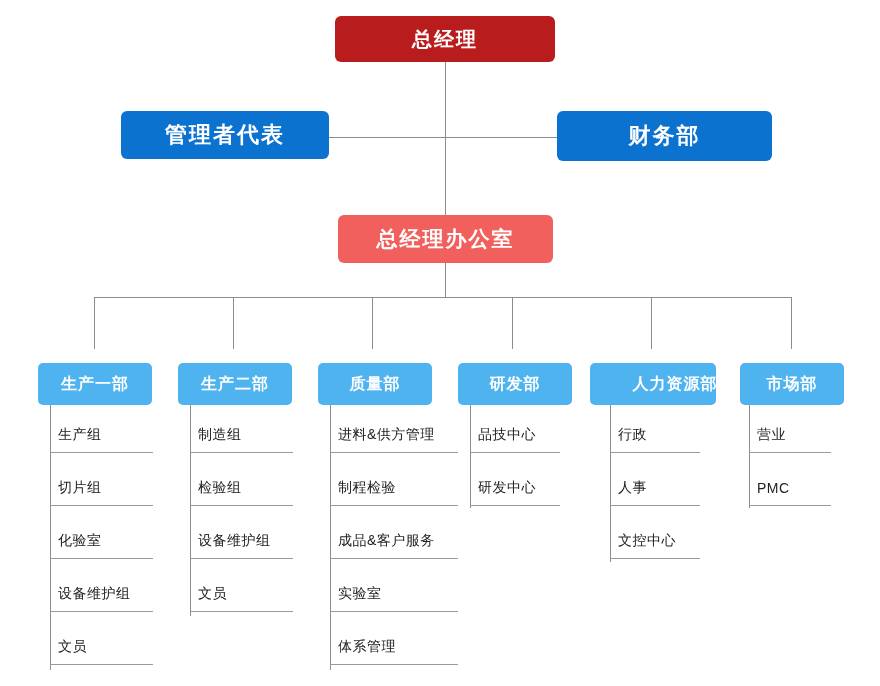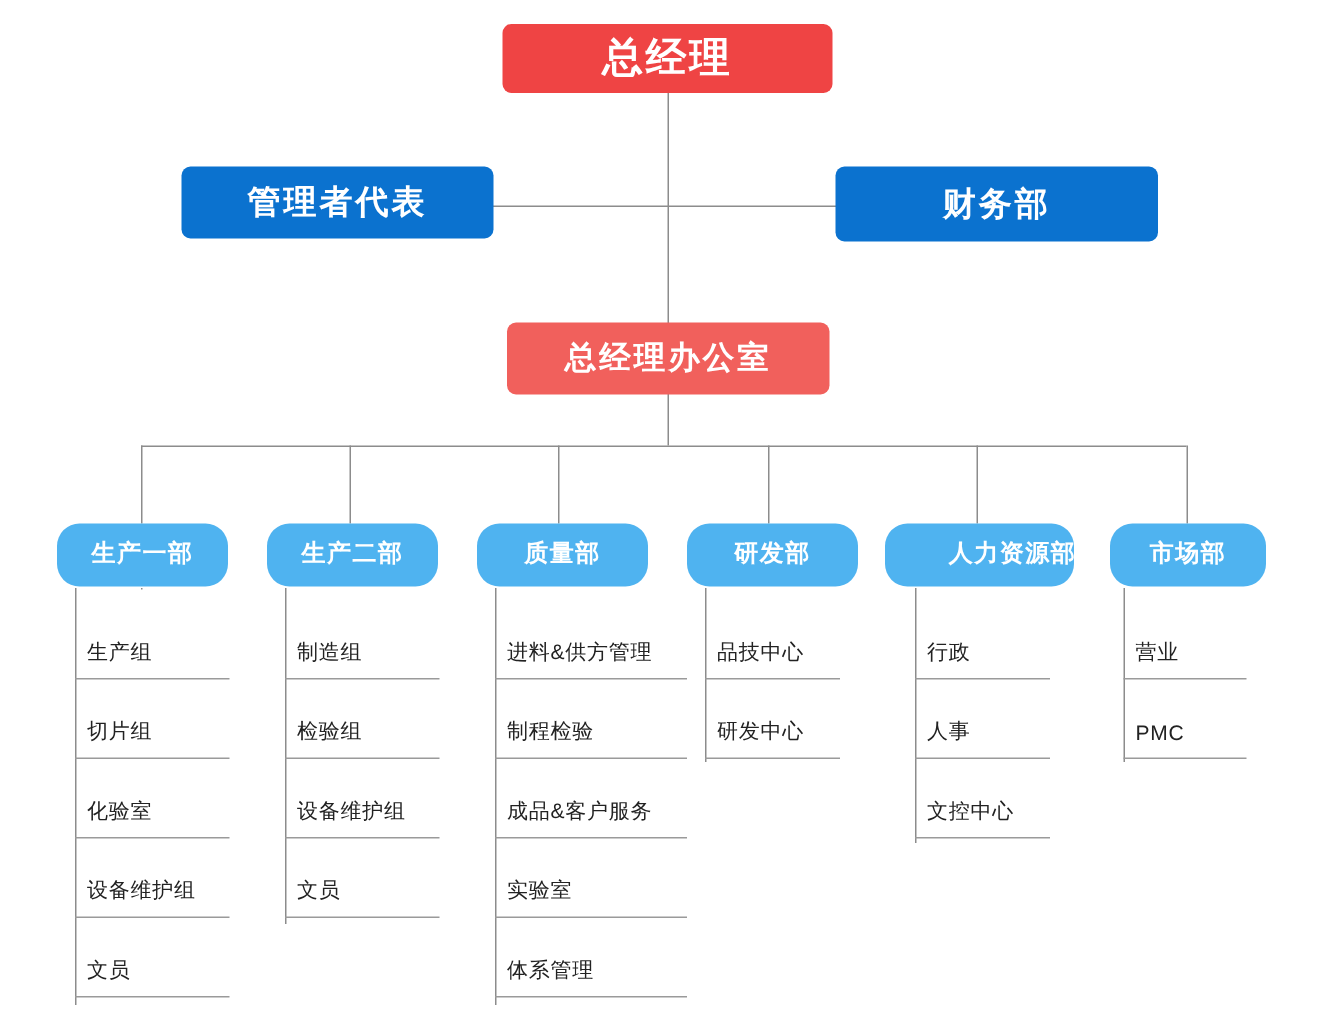--- a/index.html
+++ b/index.html
@@ -24,39 +24,40 @@
     align-items: center;
     justify-content: center;
     text-align: center;
     font-weight: bold;
     color: #ffffff;
     border-radius: 6px;
     line-height: 1.1;
     white-space: nowrap;
   }
   .node-top {
-    background: #ef4444;
-    font-size: 27px;
+    background: #b91c1c;
+    font-size: 20px;
     letter-spacing: 2px;
   }
   .node-blue {
     background: #0b72cf;
     font-size: 22px;
     letter-spacing: 2px;
   }
   .node-office {
     background: #f1605c;
     font-size: 21px;
     letter-spacing: 2px;
   }
   .node-dept {
     background: #4fb3f0;
     font-size: 16px;
     letter-spacing: 1px;
-    border-radius: 15px;
+    border-radius: 5px;
+    margin-top: 14px;
   }
   .leaf {
     position: absolute;
     box-sizing: border-box;
     font-size: 14px;
     color: #222222;
     border-bottom: 1px solid #9a9a9a;
     display: flex;
     align-items: center;
     padding-left: 8px;

